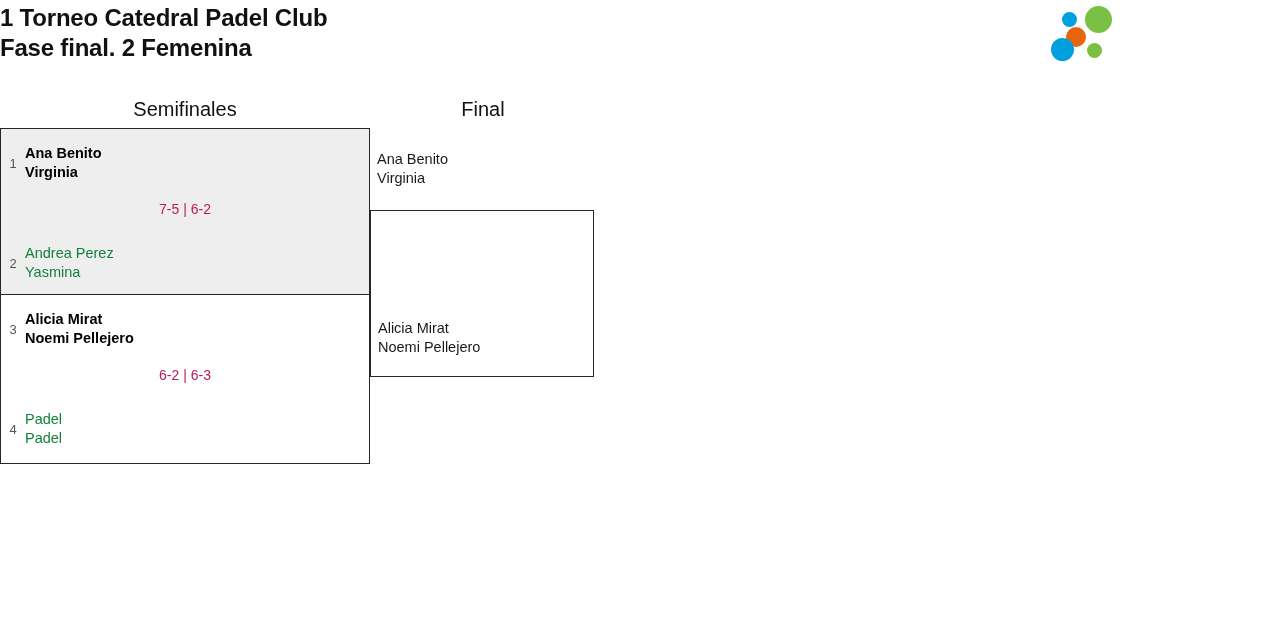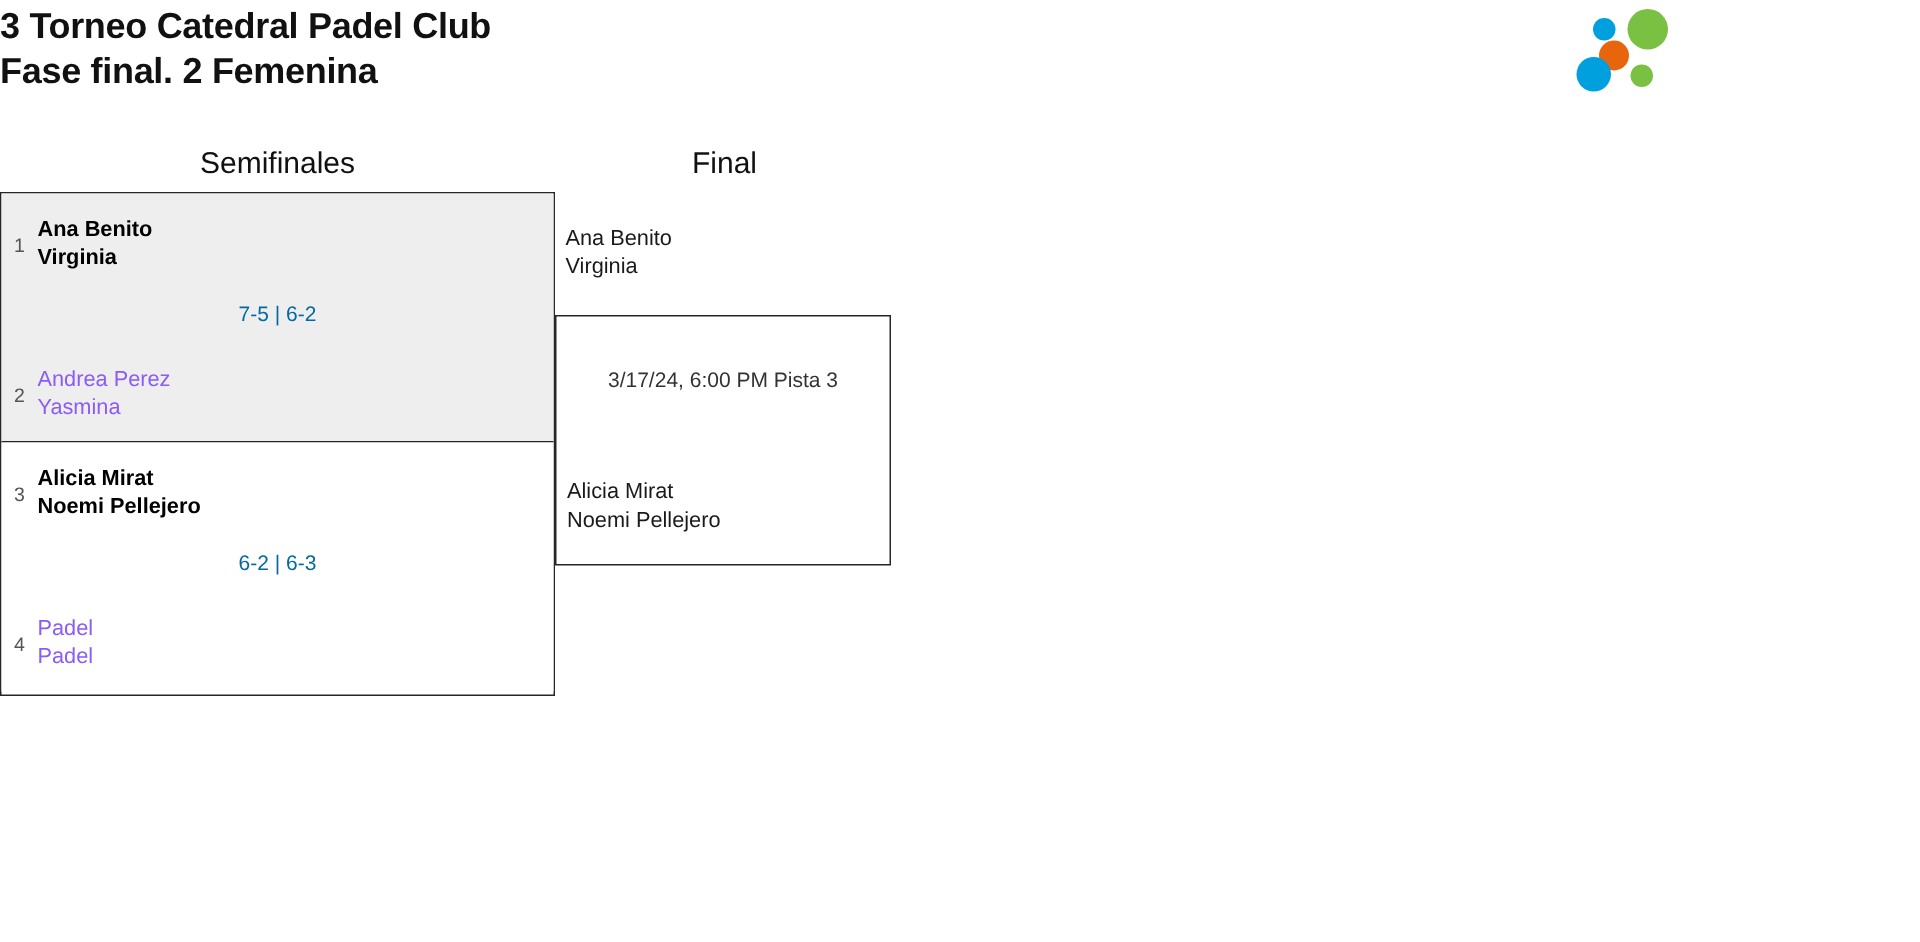--- a/index.html
+++ b/index.html
@@ -110,34 +110,34 @@
   .seed {
     width: 24px;
     text-align: center;
     font-size: 13px;
     color: #555555;
     flex: 0 0 24px;
   }
   .team-names {
     font-size: 14.5px;
     line-height: 19px;
-    color: #8b5cf6;
+    color: #15803d;
   }
   .team-names.winner {
     font-weight: bold;
     color: #000000;
   }
   .match-score {
     position: absolute;
     top: 72px;
     left: 24px;
     width: 320px;
     text-align: center;
     font-size: 14px;
-    color: #0369a1;
+    color: #be185d;
   }
 
   
   #final-winner-top {
     position: absolute;
     left: 377px;
     top: 150px;
     font-size: 14.5px;
     line-height: 19px;
     color: #1a1a1a;
@@ -167,21 +167,21 @@
     top: 108px;
     font-size: 14.5px;
     line-height: 19px;
     color: #1a1a1a;
   }
 </style>
 </head>
 <body>
 
 <div id="tournament-header">
-  <div class="title-line" id="title-line-1">3 Torneo Catedral Padel Club</div>
+  <div class="title-line" id="title-line-1">1 Torneo Catedral Padel Club</div>
   <div class="title-line" id="title-line-2">Fase final. 2 Femenina</div>
 </div>
 
 <div id="brand-logo">
   <div id="logo-dots">
     <span class="dot" id="dot-blue-small"></span>
     <span class="dot" id="dot-green-large"></span>
     <span class="dot" id="dot-orange"></span>
     <span class="dot" id="dot-blue-large"></span>
     <span class="dot" id="dot-green-small"></span>
@@ -230,18 +230,17 @@
   </div>
 
 </div>
 
 <div id="final-winner-top">
   <span>Ana Benito</span><br>
   <span>Virginia</span>
 </div>
 
 <div id="final-box">
-  <div id="final-schedule">3/17/24, 6:00 PM Pista 3</div>
   <div id="final-winner-bottom">
     <span>Alicia Mirat</span><br>
     <span>Noemi Pellejero</span>
   </div>
 </div>
 
 </body></html>

